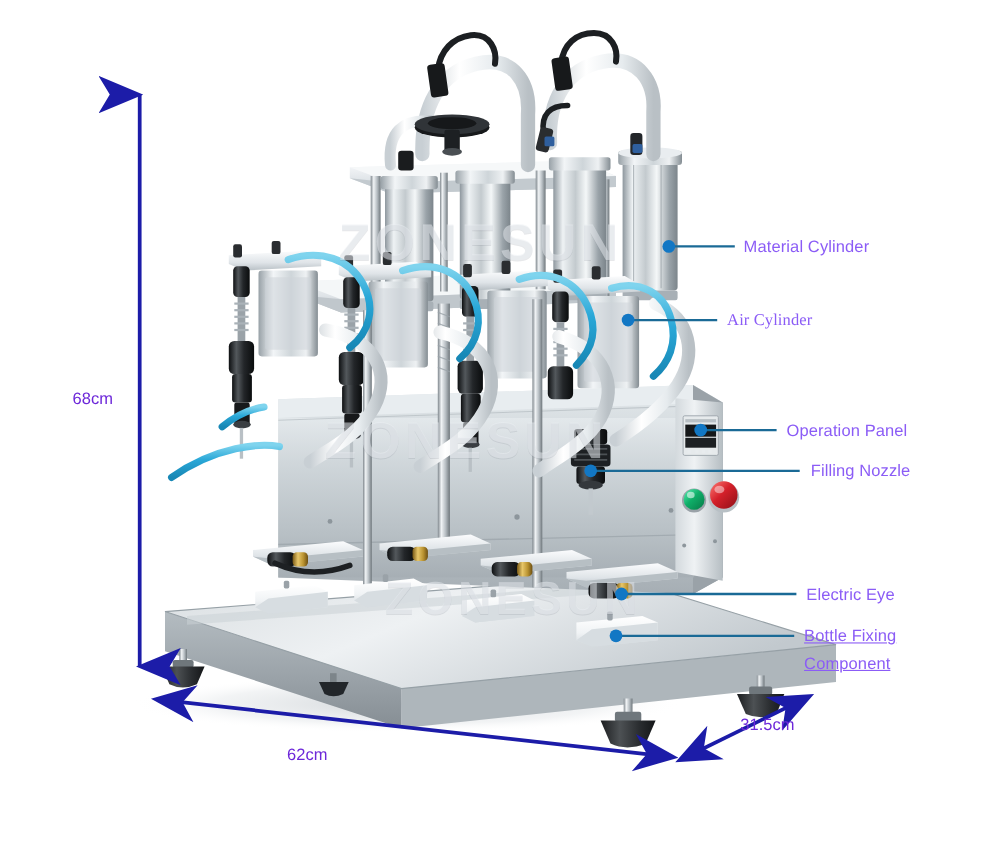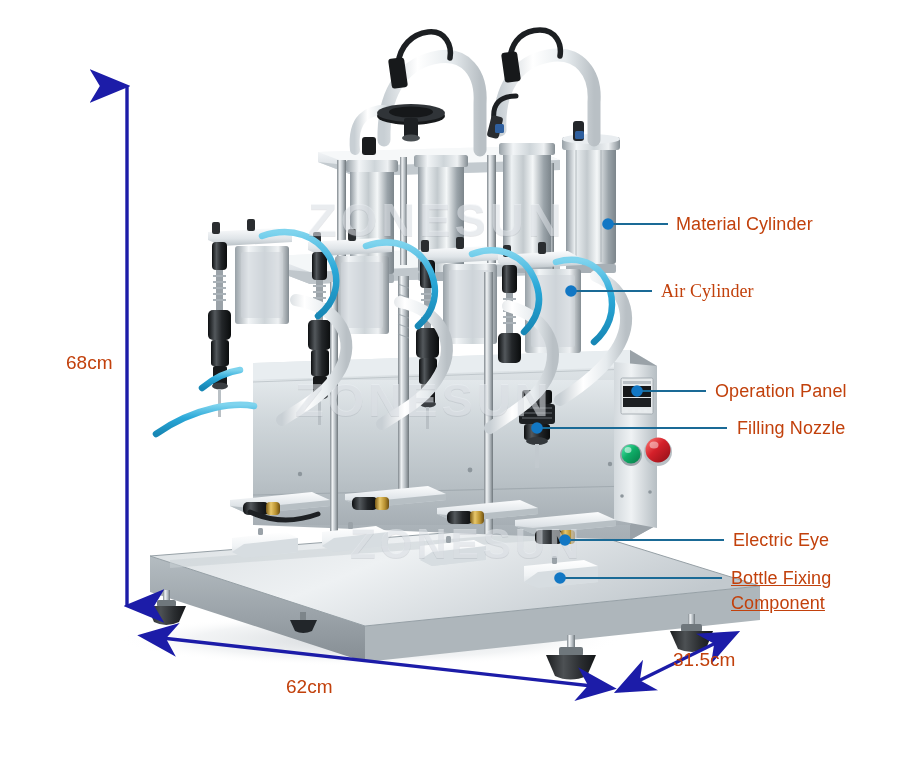--- a/index.html
+++ b/index.html
@@ -26,34 +26,34 @@
     width: 900px;
     height: 767px;
   }
   .layer.annotations { z-index: 40; }
   .layer.machine { z-index: 10; }
 
   
   .callout {
     position: absolute;
     z-index: 50;
-    color: #c2410c;
-    font-size: 18px;
+    color: #8b5cf6;
+    font-size: 15px;
     line-height: 25px;
     letter-spacing: 0.1px;
     white-space: pre-line;
     font-family: "Liberation Sans", sans-serif;
   }
 
   
   .dimlabel {
     position: absolute;
     z-index: 50;
-    color: #c2410c;
-    font-size: 19px;
+    color: #6d28d9;
+    font-size: 15px;
     line-height: 22px;
     font-family: "Liberation Sans", sans-serif;
     white-space: nowrap;
   }
 
   
   .watermark {
     position: absolute;
     z-index: 30;
     color: rgba(236, 240, 243, 0.50);
@@ -578,17 +578,17 @@
 
   <div class="callout" style="left:715px; top:379px;">Operation Panel</div>
 
   <div class="callout" style="left:733px; top:528px;text-align:center;">Electric Eye</div>
 
   <div class="callout" style="left:731px; top:566px;text-decoration:underline;">Bottle Fixing
 Component</div>
 
   <div class="dimlabel" style="left:66px; top:352px;">68cm</div>
 
-  <div class="dimlabel" style="left:286px; top:676px;">62cm</div>
+  <div class="dimlabel" style="left:261px; top:676px;">62cm</div>
 
   <div class="dimlabel" style="left:673px; top:649px;">31.5cm</div>
 
 </div>
 
 </body></html>

